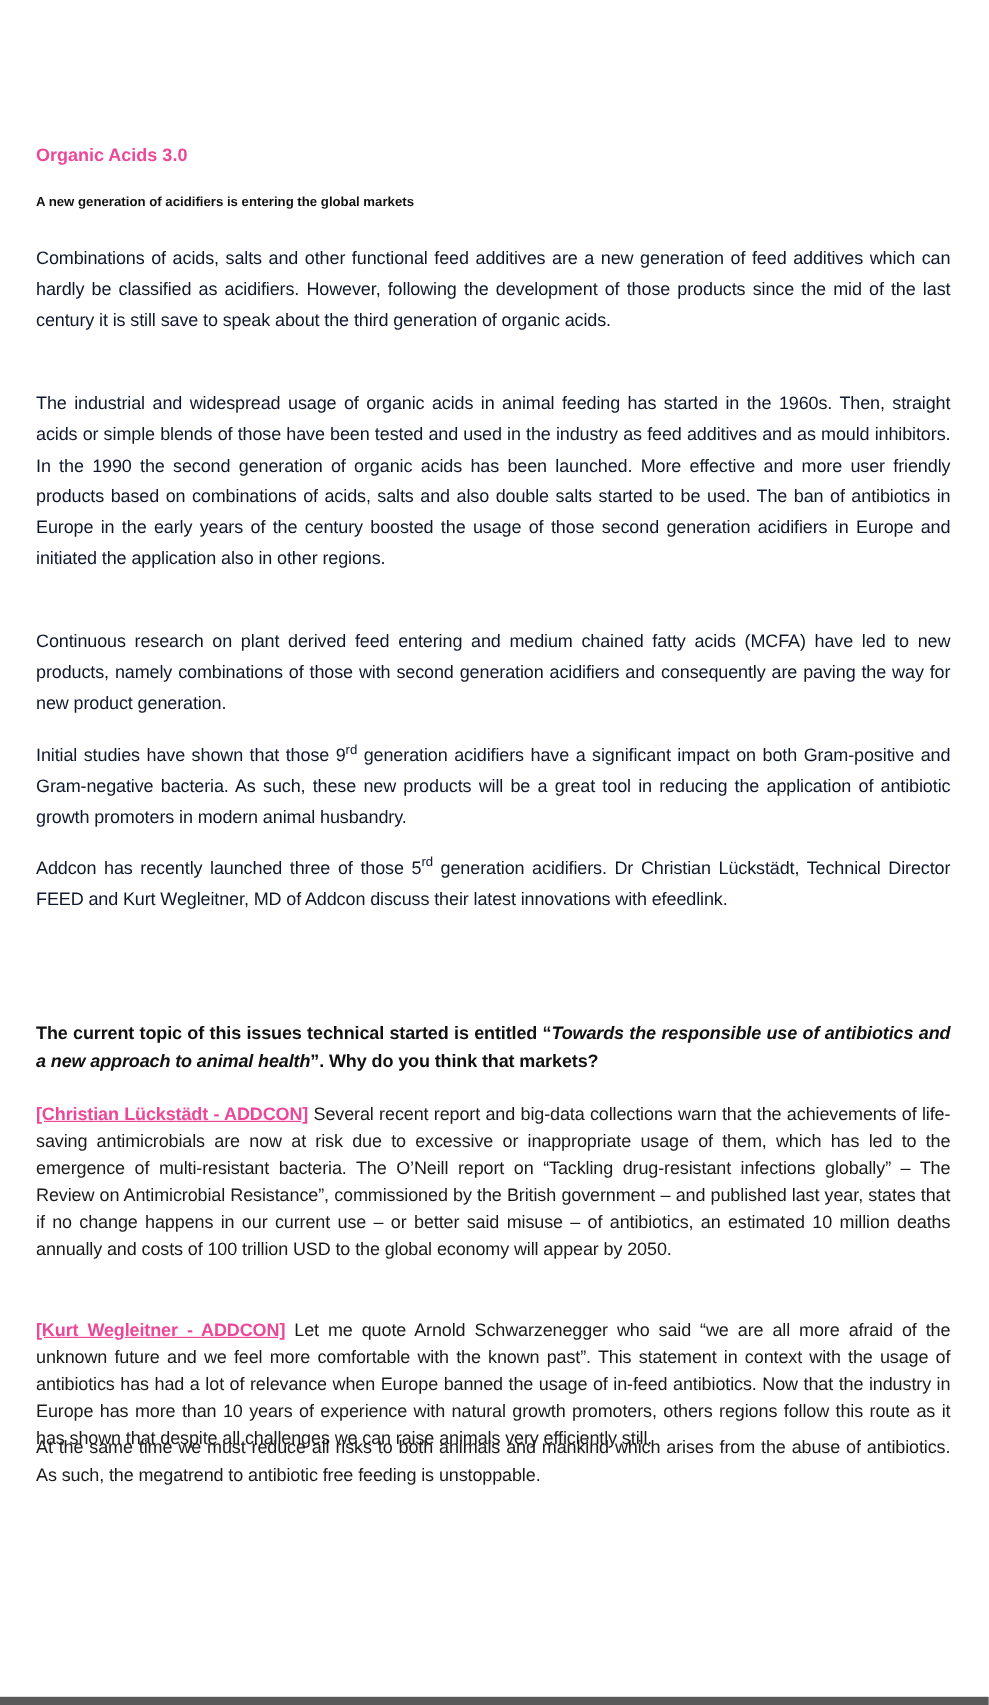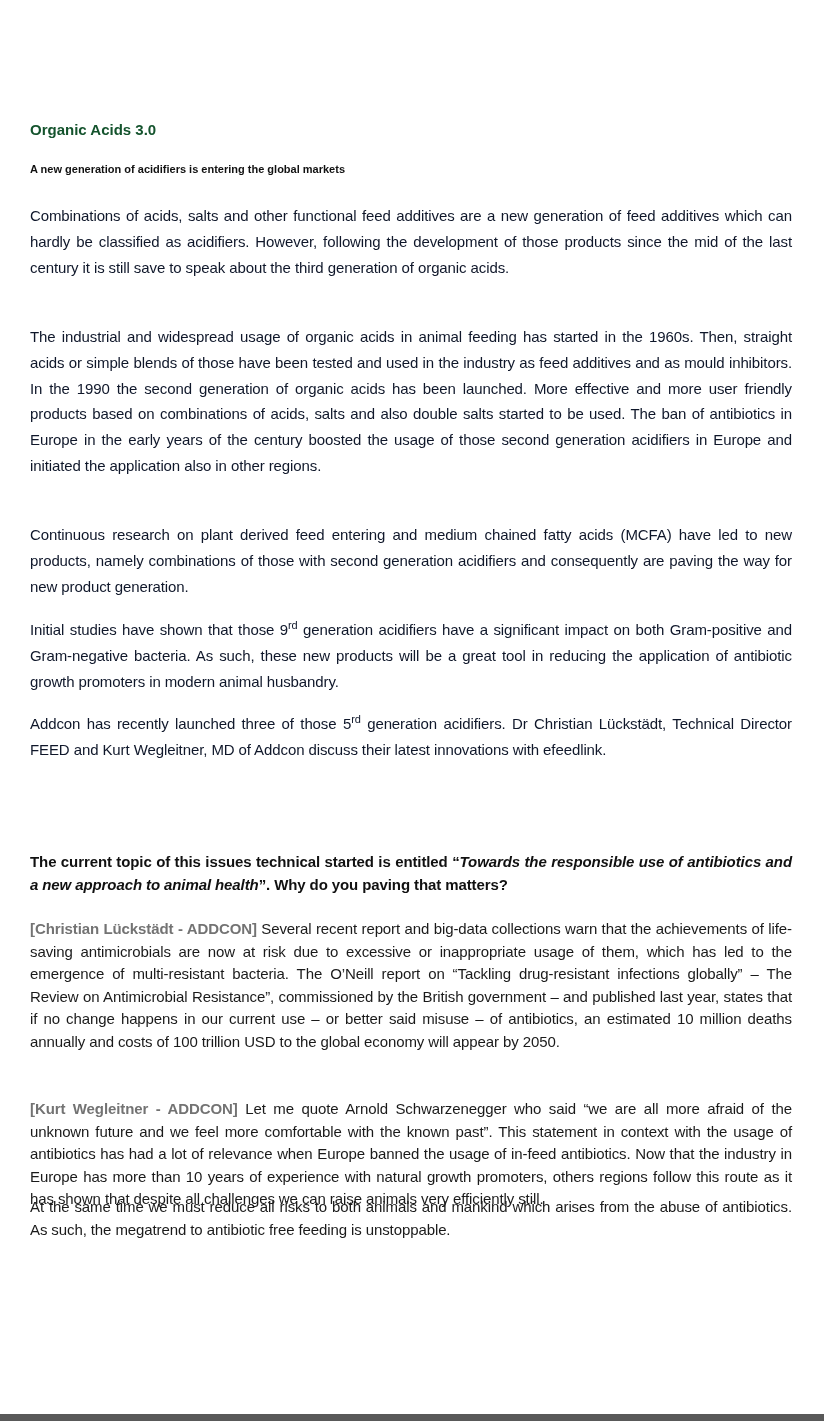--- a/index.html
+++ b/index.html
@@ -1,46 +1,46 @@
 <!DOCTYPE html>
 <html><head>
 <meta charset="utf-8">
 <style>
   html, body { margin: 0; padding: 0; background: #ffffff; }
   body { width: 824px; height: 1421px; position: relative; overflow: hidden;
          font-family: "Liberation Sans", sans-serif; color: #1a1a1a; }
   .page { position: absolute; left: 30px; top: 0; width: 762px; }
-  .title { position: absolute; top: 121px; left: 0; font-size: 15px; font-weight: bold; color: #14532d; margin: 0; }
+  .title { position: absolute; top: 121px; left: 0; font-size: 15px; font-weight: bold; color: #ec4899; margin: 0; }
   .subtitle { position: absolute; top: 163px; left: 0; font-size: 11px; font-weight: bold; color: #111; margin: 0; }
   .para { position: absolute; left: 0; width: 762px; font-size: 15px; line-height: 25.8px;
           text-align: justify; margin: 0; color: #0f172a; letter-spacing: -0.1px; }
   .para sup { font-size: 11px; line-height: 0; vertical-align: 6px; }
   .para-tight { position: absolute; left: 0; width: 762px; font-size: 15px; line-height: 22.6px;
           text-align: justify; margin: 0; color: #1a1a1a; letter-spacing: -0.1px; }
   .q { font-weight: bold; color: #111; }
   .q em { font-style: italic; }
-  .speaker { font-weight: bold; color: #737373; }
+  .speaker { font-weight: bold; color: #ec4899; text-decoration: underline; }
   .bottom-bar { position: absolute; left: 0; right: 0; bottom: 0; height: 7px; background: #595959; }
 </style>
 </head>
 <body>
 
 <div class="page">
   <h1 class="title">Organic Acids 3.0</h1>
   <h2 class="subtitle">A new generation of acidifiers is entering the global markets</h2>
 
   <p class="para" style="top:203px">Combinations of acids, salts and other functional feed additives are a new generation of feed additives which can hardly be classified as acidifiers. However, following the development of those products since the mid of the last century it is still save to speak about the third generation of organic acids.</p>
   <p class="para" style="top:324px">The industrial and widespread usage of organic acids in animal feeding has started in the 1960s. Then, straight acids or simple blends of those have been tested and used in the industry as feed additives and as mould inhibitors. In the 1990 the second generation of organic acids has been launched. More effective and more user friendly products based on combinations of acids, salts and also double salts started to be used. The ban of antibiotics in Europe in the early years of the century boosted the usage of those second generation acidifiers in Europe and initiated the application also in other regions.</p>
   <p class="para" style="top:522px">Continuous research on plant derived feed entering and medium chained fatty acids (MCFA) have led to new products, namely combinations of those with second generation acidifiers and consequently are paving the way for new product generation.</p>
 
   <p class="para" style="top:617px"><span>Initial studies have shown that those 9</span><sup>rd</sup><span> generation acidifiers have a significant impact on both Gram-positive and Gram-negative bacteria. As such, these new products will be a great tool in reducing the application of antibiotic growth promoters in modern animal husbandry.</span></p>
 
   <p class="para" style="top:711px"><span>Addcon has recently launched three of those 5</span><sup>rd</sup><span> generation acidifiers. Dr Christian Lückstädt, Technical Director FEED and Kurt Wegleitner, MD of Addcon discuss their latest innovations with efeedlink.</span></p>
 
-  <p class="para-tight q" style="top:851px"><span>The current topic of this issues technical started is entitled “</span><em>Towards the responsible use of antibiotics and a new approach to animal health</em><span>”. Why do you paving that matters?</span></p>
+  <p class="para-tight q" style="top:851px"><span>The current topic of this issues technical started is entitled “</span><em>Towards the responsible use of antibiotics and a new approach to animal health</em><span>”. Why do you think that markets?</span></p>
 
   <p class="para-tight" style="top:918px"><span class="speaker">[Christian Lückstädt - ADDCON]</span><span> Several recent report and big-data collections warn that the achievements of life-saving antimicrobials are now at risk due to excessive or inappropriate usage of them, which has led to the emergence of multi-resistant bacteria. The O’Neill report on “Tackling drug-resistant infections globally” – The Review on Antimicrobial Resistance”, commissioned by the British government – and published last year, states that if no change happens in our current use – or better said misuse – of antibiotics, an estimated 10 million deaths annually and costs of 100 trillion USD to the global economy will appear by 2050.</span></p>
 
   <p class="para-tight" style="top:1098px"><span class="speaker">[Kurt Wegleitner - ADDCON]</span><span> Let me quote Arnold Schwarzenegger who said “we are all more afraid of the unknown future and we feel more comfortable with the known past”. This statement in context with the usage of antibiotics has had a lot of relevance when Europe banned the usage of in-feed antibiotics. Now that the industry in Europe has more than 10 years of experience with natural growth promoters, others regions follow this route as it has shown that despite all challenges we can raise animals very efficiently still.</span></p>
 
   <p class="para-tight" style="top:1196px">At the same time we must reduce all risks to both animals and mankind which arises from the abuse of antibiotics. As such, the megatrend to antibiotic free feeding is unstoppable.</p>
 </div>
 
 <div class="bottom-bar"></div>
 

